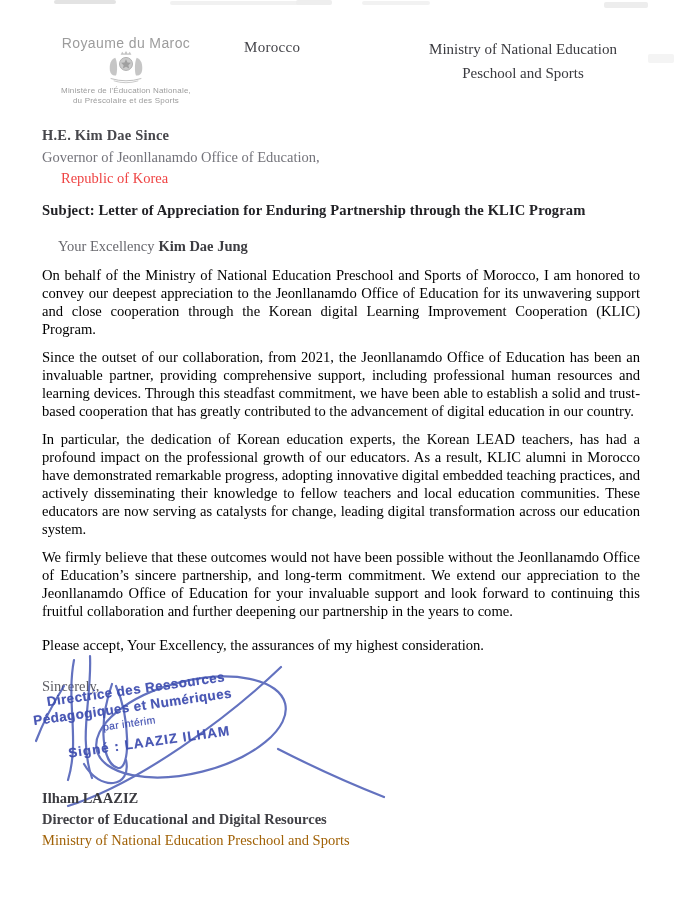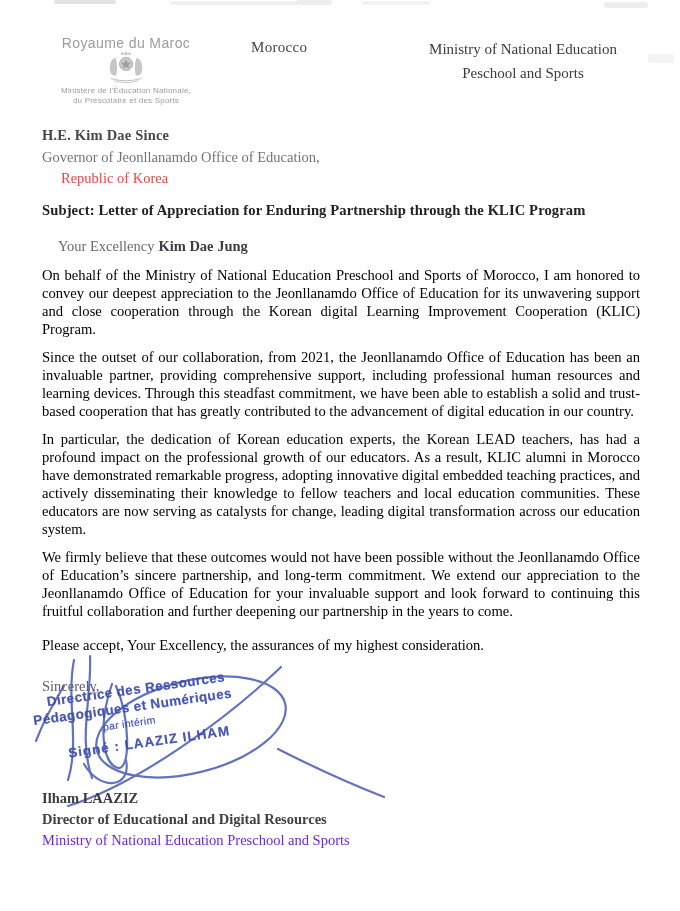--- a/index.html
+++ b/index.html
@@ -25,21 +25,21 @@
     position:absolute;left:56px;top:38px;width:140px;
     text-align:center;color:#9c9c9c;
     font-family:"Liberation Sans", sans-serif;
     filter:blur(0.3px);
   }
   .logo-kingdom{font-size:14px;letter-spacing:.4px;line-height:10px;}
   .logo-emblem{margin:1px auto 0;width:46px;height:36px;}
   .logo-fr{font-size:8px;line-height:10px;letter-spacing:.2px;margin-top:1px;}
 
   .country{
-    position:absolute;left:251px;top:39px;
+    position:absolute;left:244px;top:39px;
     font-size:15px;color:#45454a;letter-spacing:.3px;
   }
   .ministry-en{
     position:absolute;left:398px;top:37px;width:250px;
     text-align:center;font-size:15px;line-height:24px;color:#3a3a3f;
   }
 
   
   .recipient{position:absolute;left:42px;top:125px;font-size:14.5px;line-height:21.5px;}
   .recipient .r-name{color:#47474c;font-weight:bold;letter-spacing:.2px;}
@@ -72,21 +72,21 @@
   .stamp .st1{font-size:13.5px;font-weight:bold;letter-spacing:.4px;margin-left:12px;}
   .stamp .st2{font-size:13.5px;font-weight:bold;letter-spacing:.4px;margin-left:-4px;margin-top:2px;}
   .stamp .st3{font-size:10.5px;margin-left:64px;margin-top:2px;letter-spacing:.3px;}
   .stamp .st4{font-size:13.5px;font-weight:bold;letter-spacing:1px;margin-left:26px;margin-top:8px;}
 
   .signature-svg{position:absolute;left:28px;top:646px;pointer-events:none;}
 
   .signer{position:absolute;left:42px;top:788px;font-size:14.5px;line-height:21px;}
   .signer .sg-name{font-weight:bold;color:#3b3b40;}
   .signer .sg-title{font-weight:bold;color:#404045;}
-  .signer .sg-org{color:#6d28d9;}
+  .signer .sg-org{color:#a16207;}
 </style>
 </head>
 <body>
 
 <div class="page">
 
   <div class="smudge s1"></div>
   <div class="smudge s2"></div>
   <div class="smudge s3"></div>
   <div class="smudge s4"></div>

